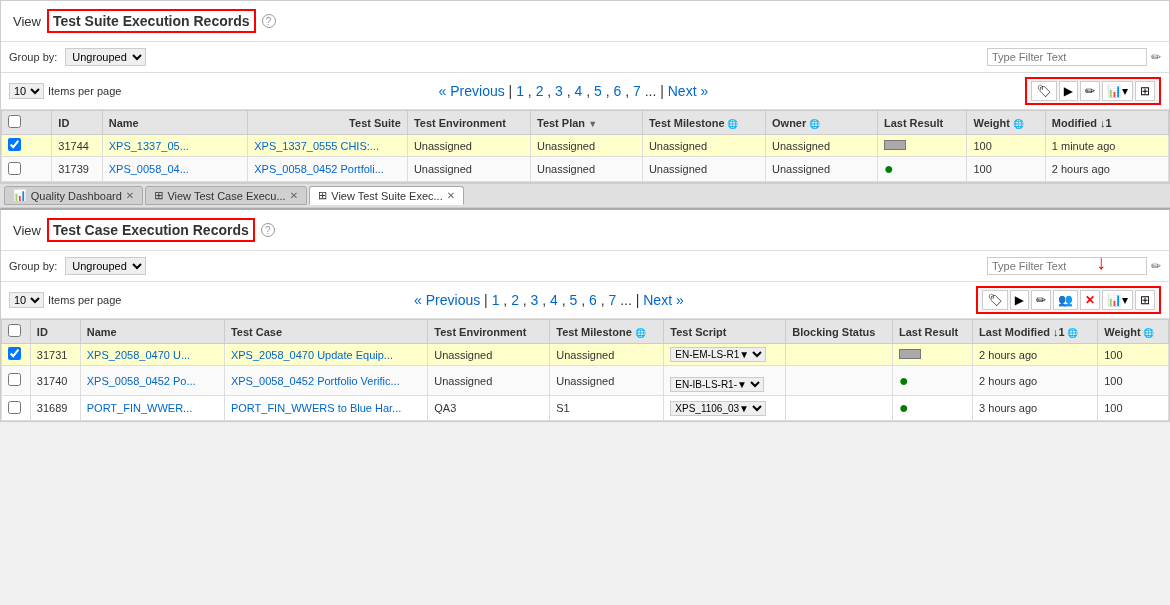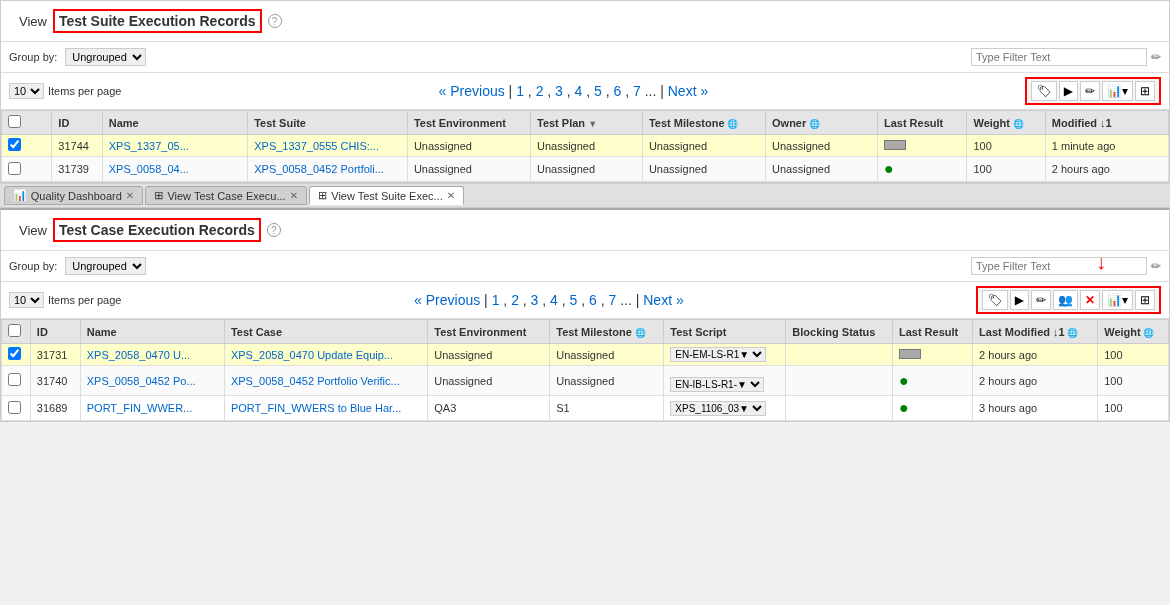--- a/index.html
+++ b/index.html
@@ -1,27 +1,27 @@
 <!DOCTYPE html>
 <html><head>
   <meta charset="utf-8">
   <style>
     * { box-sizing: border-box; margin: 0; padding: 0; }
     body { font-family: Arial, sans-serif; font-size: 11px; background: #f0f0f0; color: #333; }
     
     .panel { background: #fff; border: 1px solid #ccc; margin: 0; }
     
-    .panel-header { padding: 8px 18px; display: flex; align-items: center; gap: 6px; border-bottom: 1px solid #ddd; background: #fff; }
+    .panel-header { padding: 8px 12px; display: flex; align-items: center; gap: 6px; border-bottom: 1px solid #ddd; background: #fff; }
     .panel-title-text { font-size: 13px; font-weight: normal; color: #333; }
     .panel-title-box { border: 2px solid red; padding: 2px 4px; font-size: 14px; font-weight: bold; color: #333; }
     .help-icon { color: #999; border: 1px solid #999; border-radius: 50%; width: 14px; height: 14px; display: inline-flex; align-items: center; justify-content: center; font-size: 10px; cursor: pointer; }
 
     .toolbar-row { display: flex; align-items: center; padding: 6px 8px; gap: 8px; background: #fff; border-bottom: 1px solid #ddd; }
     .filter-section { margin-left: auto; display: flex; align-items: center; gap: 4px; }
-    .filter-input { border: 1px solid #ccc; padding: 2px 4px; font-size: 11px; width: 176px; }
+    .filter-input { border: 1px solid #ccc; padding: 2px 4px; font-size: 11px; width: 160px; }
     .edit-icon-btn { background: none; border: none; cursor: pointer; color: #666; font-size: 12px; }
 
     .groupby-label { font-size: 11px; }
     .groupby-select { font-size: 11px; border: 1px solid #ccc; padding: 1px 2px; }
 
     .pagination-row { display: flex; align-items: center; padding: 4px 8px; background: #fff; border-bottom: 1px solid #ddd; justify-content: space-between; }
     .items-per-page { display: flex; align-items: center; gap: 4px; }
     .items-select { font-size: 11px; border: 1px solid #ccc; }
     .pagination-links { font-size: 14px; color: #333; }
     .pagination-links a { color: #0066cc; text-decoration: none; }
@@ -35,21 +35,21 @@
     tr:not(.selected-row):nth-child(even) { background: #fafafa; }
     .link-text { color: #0066cc; cursor: pointer; text-decoration: none; }
     
     .tabs-bar { display: flex; background: #e0e0e0; border-top: 1px solid #ccc; border-bottom: 1px solid #ccc; padding: 2px 4px; gap: 2px; }
     .tab { background: #d0d0d0; border: 1px solid #aaa; border-radius: 3px 3px 0 0; padding: 2px 8px; font-size: 11px; cursor: pointer; display: flex; align-items: center; gap: 4px; }
     .tab.active { background: #fff; border-bottom: 1px solid #fff; }
     .tab-close { color: #666; font-size: 10px; cursor: pointer; }
 
     .col-id { width: 45px; }
     .col-name { width: 130px; }
-    .col-suite { width: 140px; }
+    .col-suite { width: 140px; text-align: right; }
     .col-env { width: 110px; }
     .col-plan { width: 100px; }
     .col-milestone { width: 110px; }
     .col-owner { width: 100px; }
     .col-lastresult { width: 80px; }
     .col-weight { width: 70px; }
     .col-modified { width: 110px; }
     .top-section { flex: 0 0 auto; }
     .bottom-section { flex: 1; }
 

